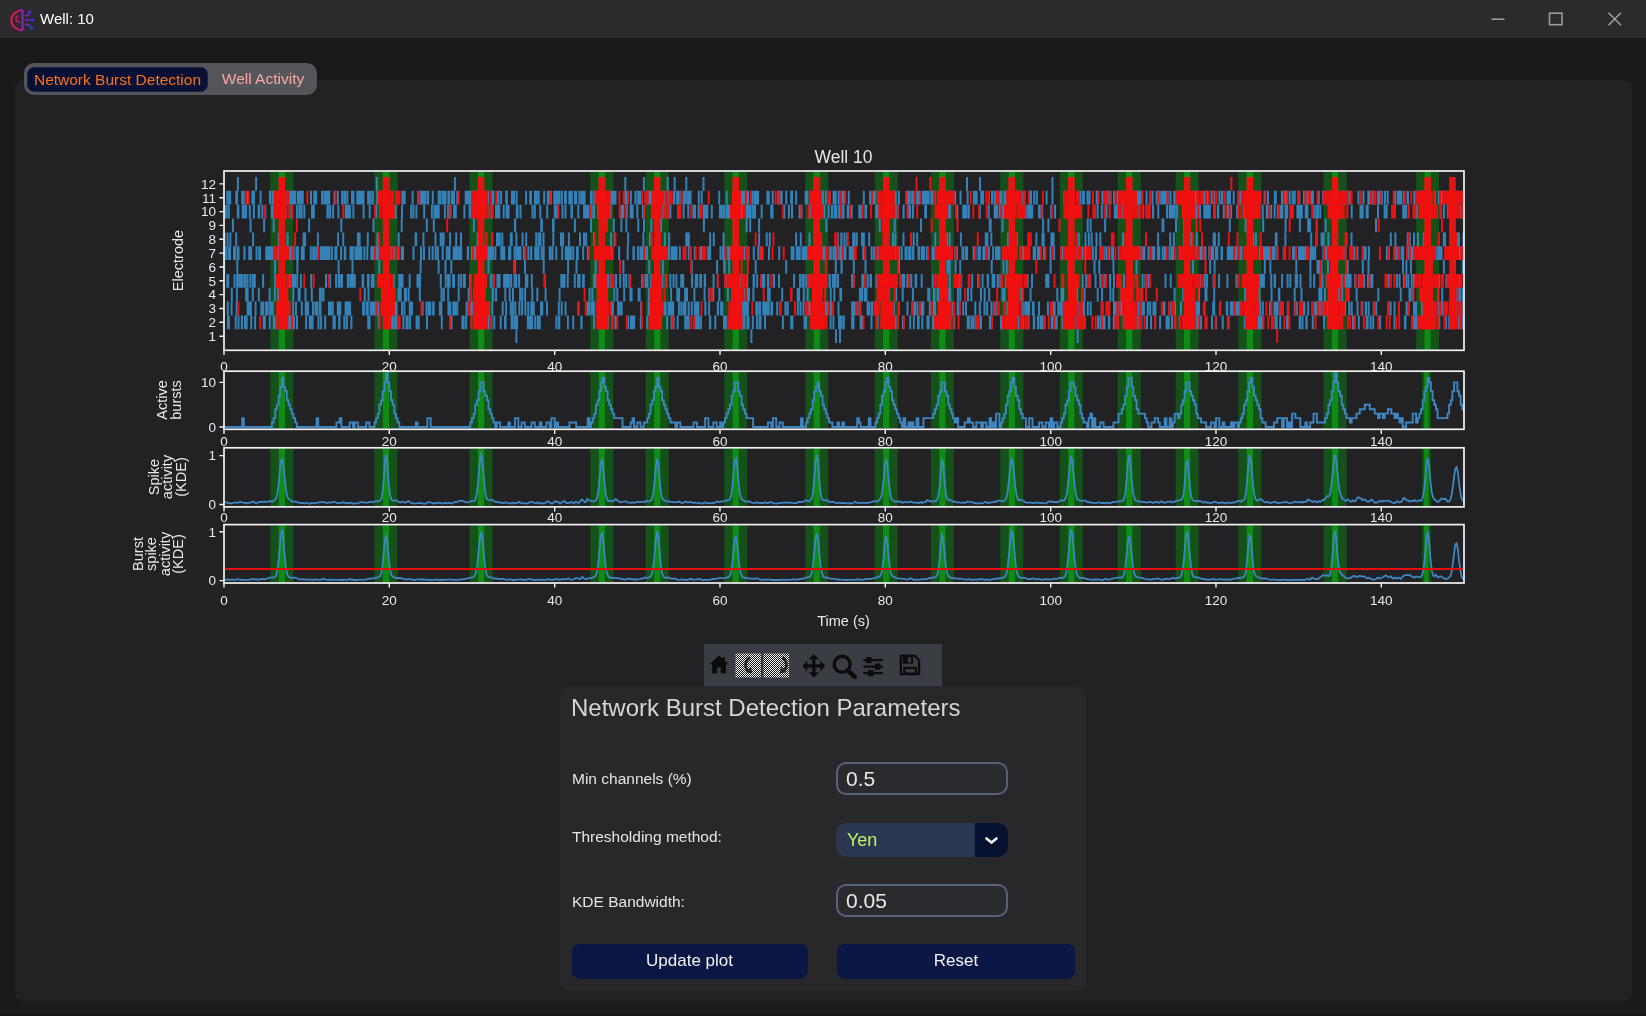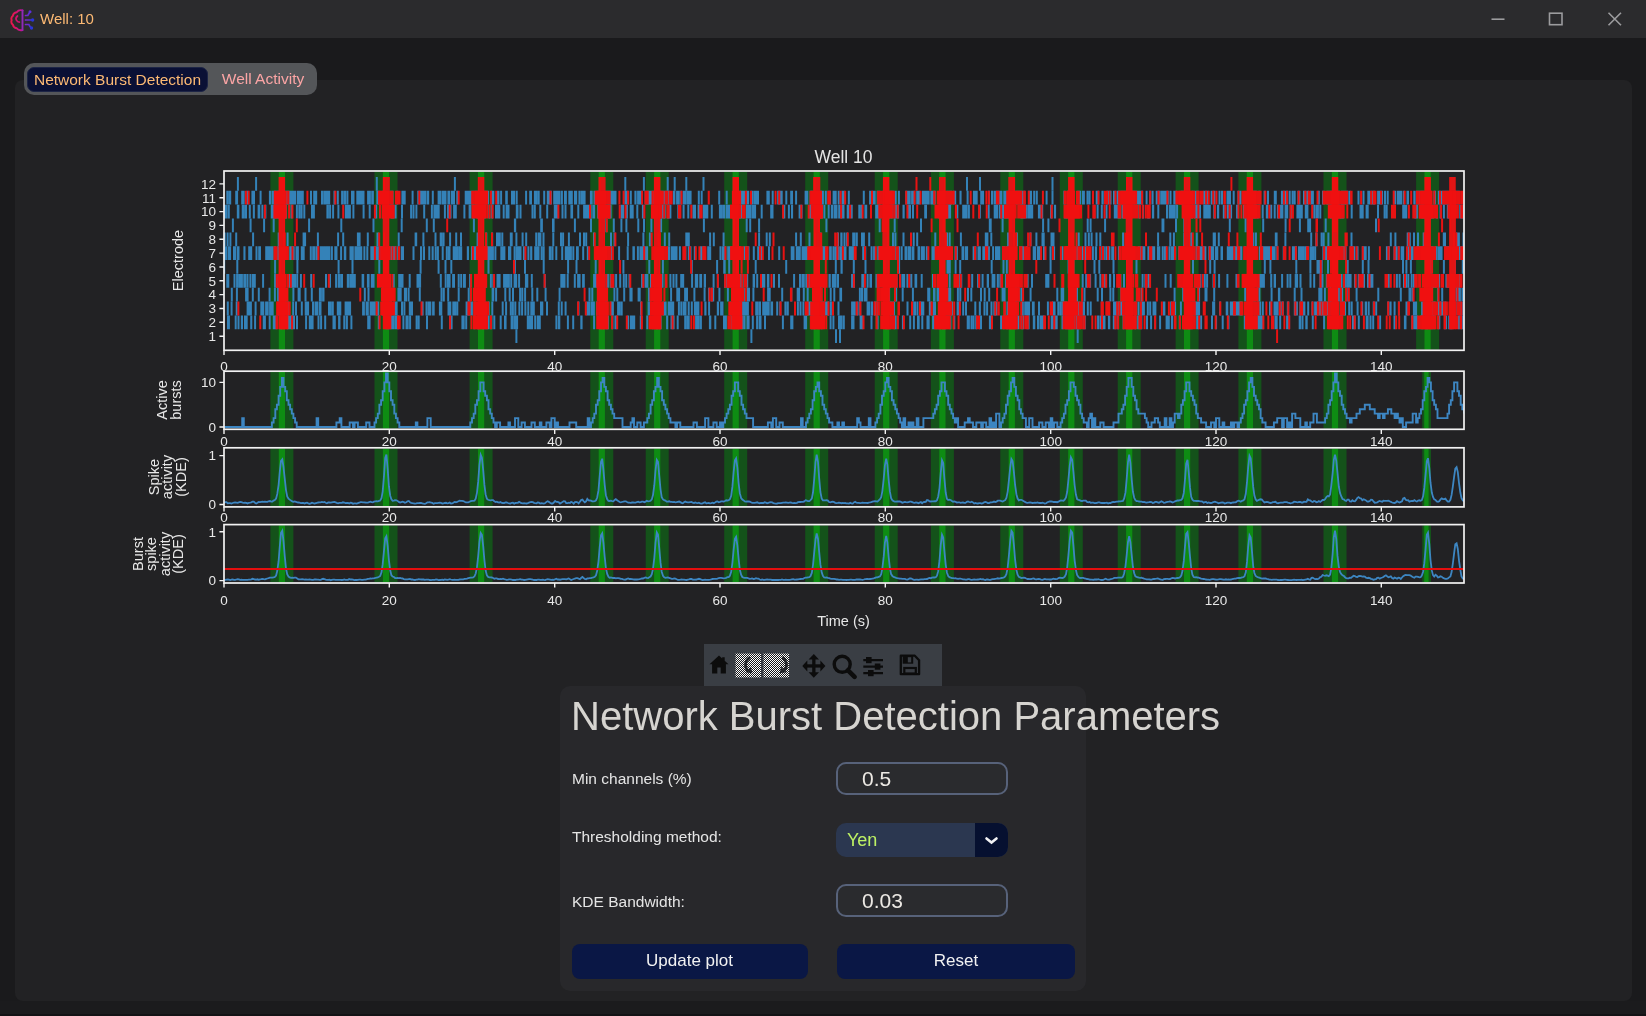--- a/index.html
+++ b/index.html
@@ -1,29 +1,29 @@
 <!DOCTYPE html>
 <html><head><meta charset="utf-8"><style>
 *{margin:0;padding:0;box-sizing:border-box}
 html,body{width:1646px;height:1016px;overflow:hidden;background:#1a1a1c;
  font-family:"Liberation Sans",sans-serif}
 .abs{position:absolute}
 #titlebar{position:absolute;left:0;top:0;width:1646px;height:38px;background:#2b2b2d}
-#title{position:absolute;left:40px;top:0;height:22px;line-height:38px;font-size:15px;color:#fdba74}
+#title{position:absolute;left:40px;top:0;height:22px;line-height:38px;font-size:15px;color:#ffffff}
 #pane{position:absolute;left:15px;top:80px;width:1617px;height:921px;background:#222224;border-radius:8px}
 #tabs{position:absolute;left:24px;top:63px;width:293px;height:32px;background:#545659;border-radius:10px}
 #tab1{position:absolute;left:3px;top:3.5px;width:181px;height:25px;background:#0a1035;
- border:1px solid #1d2546;border-radius:7px;color:#fdba74;font-size:15.5px;text-align:center;line-height:23px}
+ border:1px solid #1d2546;border-radius:7px;color:#f97316;font-size:15.5px;text-align:center;line-height:23px}
 #tab2{position:absolute;left:186px;top:3.5px;width:106px;height:25px;color:#fca5a5;font-size:15.5px;text-align:center;line-height:24px}
 #toolbar{position:absolute;left:704px;top:643.5px;width:238px;height:42.5px;background:#3a3e44}
 #panel{position:absolute;left:560px;top:686px;width:525.5px;height:305px;background:#28282b;border-radius:10px}
-#panel h1{position:absolute;left:11px;top:8px;font-size:40px;font-weight:400;color:#d6d4d0;white-space:nowrap}
+#panel h1{position:absolute;left:11px;top:8px;font-size:24px;font-weight:400;color:#d6d4d0;white-space:nowrap}
 .plabel{position:absolute;left:12px;font-size:15.5px;color:#e5e5e5}
 .pinput{position:absolute;left:276px;width:172px;height:33px;background:#2a2b2e;
- border:2px solid #57627a;border-radius:10px;color:#ece9e4;font-size:21px;line-height:29px;padding-left:24px}
+ border:2px solid #57627a;border-radius:10px;color:#ece9e4;font-size:21px;line-height:29px;padding-left:8px}
 #combo{position:absolute;left:276px;top:137px;width:172px;height:34px;background:#2b3750;border-radius:10px}
 #combo .txt{position:absolute;left:11px;top:0;height:34px;line-height:34px;font-size:18px;color:#bef264}
 #combo .btn{position:absolute;right:0;top:0;width:33px;height:34px;background:#061030;border-radius:0 10px 10px 0}
 .pbtn{position:absolute;width:236px;height:34.5px;background:#0a1745;border-radius:8px;
  color:#f2f2f2;font-size:17px;text-align:center;line-height:34.5px}
 #botbar1{position:absolute;left:0;top:1001px;width:1646px;height:12.5px;background:#1b1b1d}
 #botbar2{position:absolute;left:0;top:1013.5px;width:1646px;height:2.5px;background:#131315}
 svg{display:block}
 </style></head>
 <body>
@@ -538,18 +538,18 @@
  <div class="plabel" style="top:142px">Thresholding method:</div>
  <div id="combo">
       <div class="txt">Yen</div>
       <div class="btn">
   <svg width="33" height="34" viewBox="0 0 33 34" fill="none" stroke="#f2f2f4" stroke-width="2.6" stroke-linecap="round">
           <path d="M11.5 15.5l5 4 5-4"></path>
         </svg>
  </div>
     </div>
  <div class="plabel" style="top:207px">KDE Bandwidth:</div>
- <div class="pinput" style="top:198px">0.03</div>
+ <div class="pinput" style="top:198px">0.05</div>
  <div class="pbtn" style="left:11.5px;top:258px">Update plot</div>
  <div class="pbtn" style="left:277px;top:258px;width:238px">Reset</div>
 </div>
 <div id="botbar1"></div>
 <div id="botbar2"></div>
 
 </body></html>

